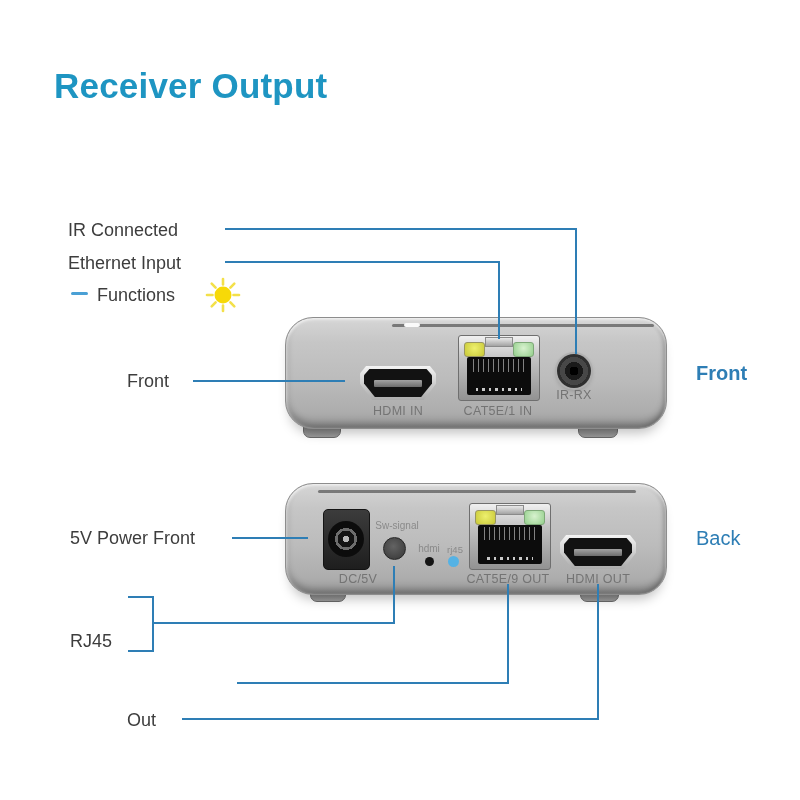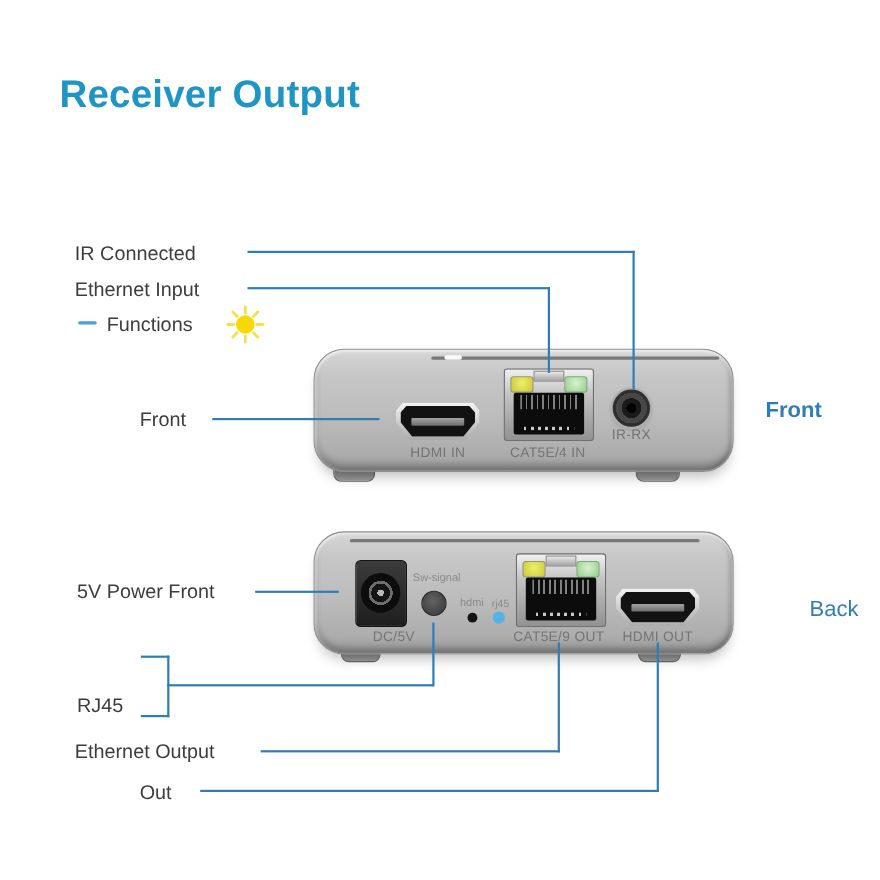--- a/index.html
+++ b/index.html
@@ -119,27 +119,27 @@
       <div class="led led-green"></div>
       <div class="rj45-open">
         <div class="rj45-pins"></div>
         <div class="rj45-dots"></div>
       </div>
     </div>
 
     <div class="ir-jack" style="left:271px;top:36px;"></div>
 
     <div class="port-label" style="left:62px;top:86px;width:100px;">HDMI IN</div>
-    <div class="port-label" style="left:162px;top:86px;width:100px;">CAT5E/4 IN</div>
+    <div class="port-label" style="left:162px;top:86px;width:100px;">CAT5E/1 IN</div>
     <div class="port-label" style="left:252px;top:70px;width:72px;">IR-RX</div>
   </div>
 
   <div class="co-label" style="left:70px;top:528px;">5V Power Front</div>
   <div class="hl" style="left:232px;top:537px;width:76px;"></div>
-  <div class="side-label" style="left:736px;top:527px;margin-top:16px;">Back</div>
+  <div class="side-label" style="left:696px;top:527px;">Back</div>
 
   <div class="foot" style="left:310px;top:586px;width:34px;height:14px;"></div>
   <div class="foot" style="left:580px;top:586px;width:37px;height:14px;"></div>
   <div class="device" style="left:285px;top:483px;">
     <div class="seam" style="left:32px;top:6px;width:318px;"></div>
 
     <div class="dc-jack" style="left:37px;top:25px;">
       <div class="dc-barrel"></div>
     </div>
 
@@ -170,21 +170,20 @@
     <div class="port-label" style="left:27px;top:88px;width:90px;">DC/5V</div>
     <div class="port-label" style="left:172px;top:88px;width:100px;">CAT5E/9 OUT</div>
     <div class="port-label" style="left:272px;top:88px;width:80px;">HDMI OUT</div>
   </div>
 
   <div class="co-label" style="left:70px;top:631px;">RJ45</div>
   <div class="bracket" style="left:128px;top:596px;width:24px;height:52px;"></div>
   <div class="hl" style="left:152px;top:622px;width:242px;"></div>
   <div class="vl" style="left:393px;top:566px;height:58px;"></div>
 
-  <div class="co-label" style="left:68px;top:673px;">Ethernet Output</div>
   <div class="hl" style="left:237px;top:682px;width:272px;"></div>
   <div class="vl" style="left:507px;top:584px;height:100px;"></div>
 
   <div class="co-label" style="left:127px;top:710px;">Out</div>
   <div class="hl" style="left:182px;top:718px;width:417px;"></div>
   <div class="vl" style="left:597px;top:584px;height:136px;"></div>
 
 </div>
 
 </body></html>

